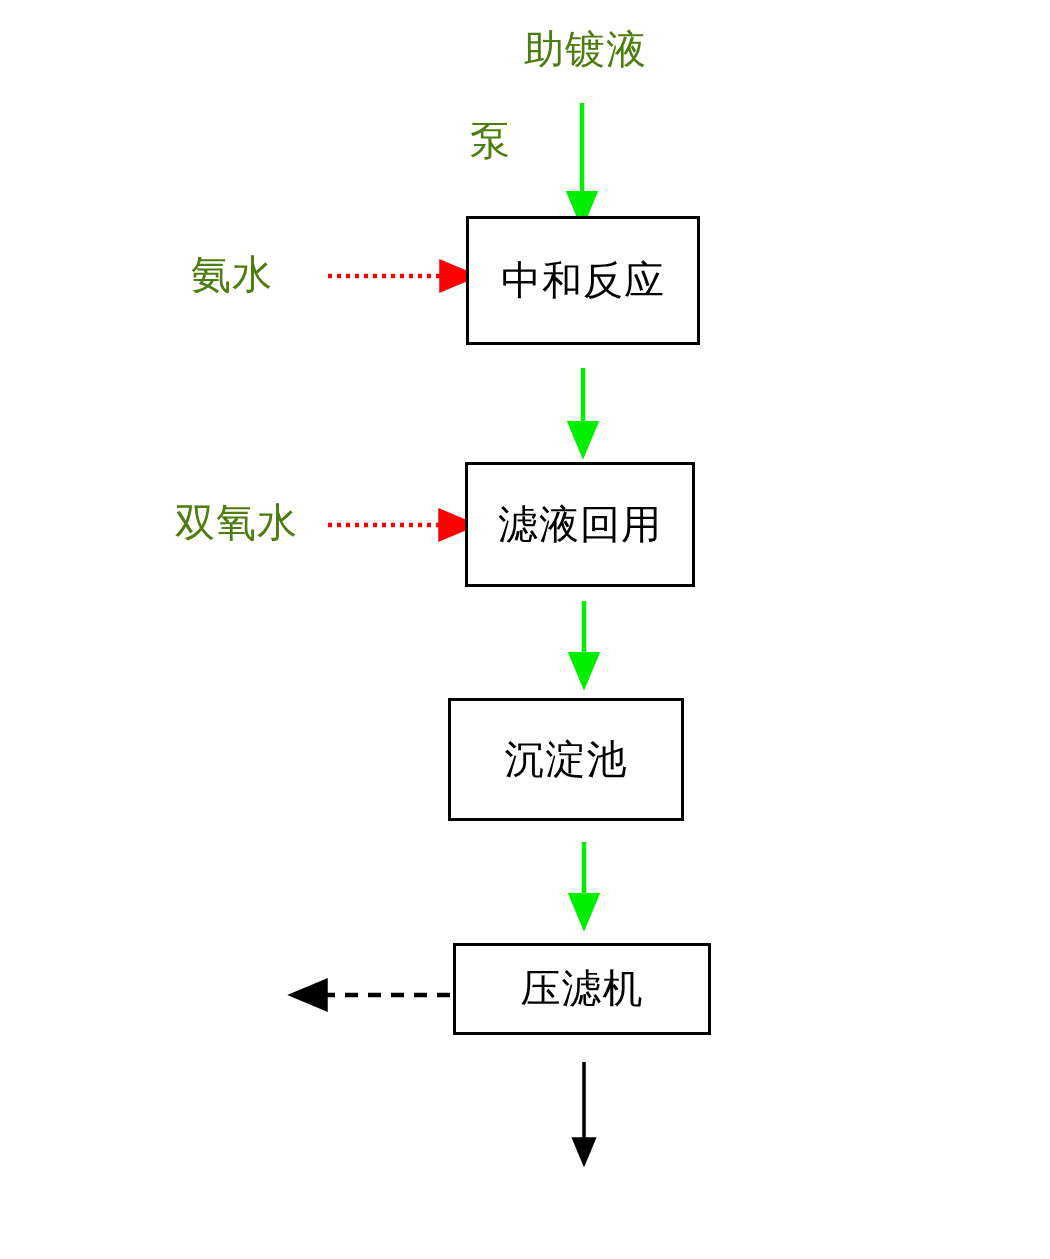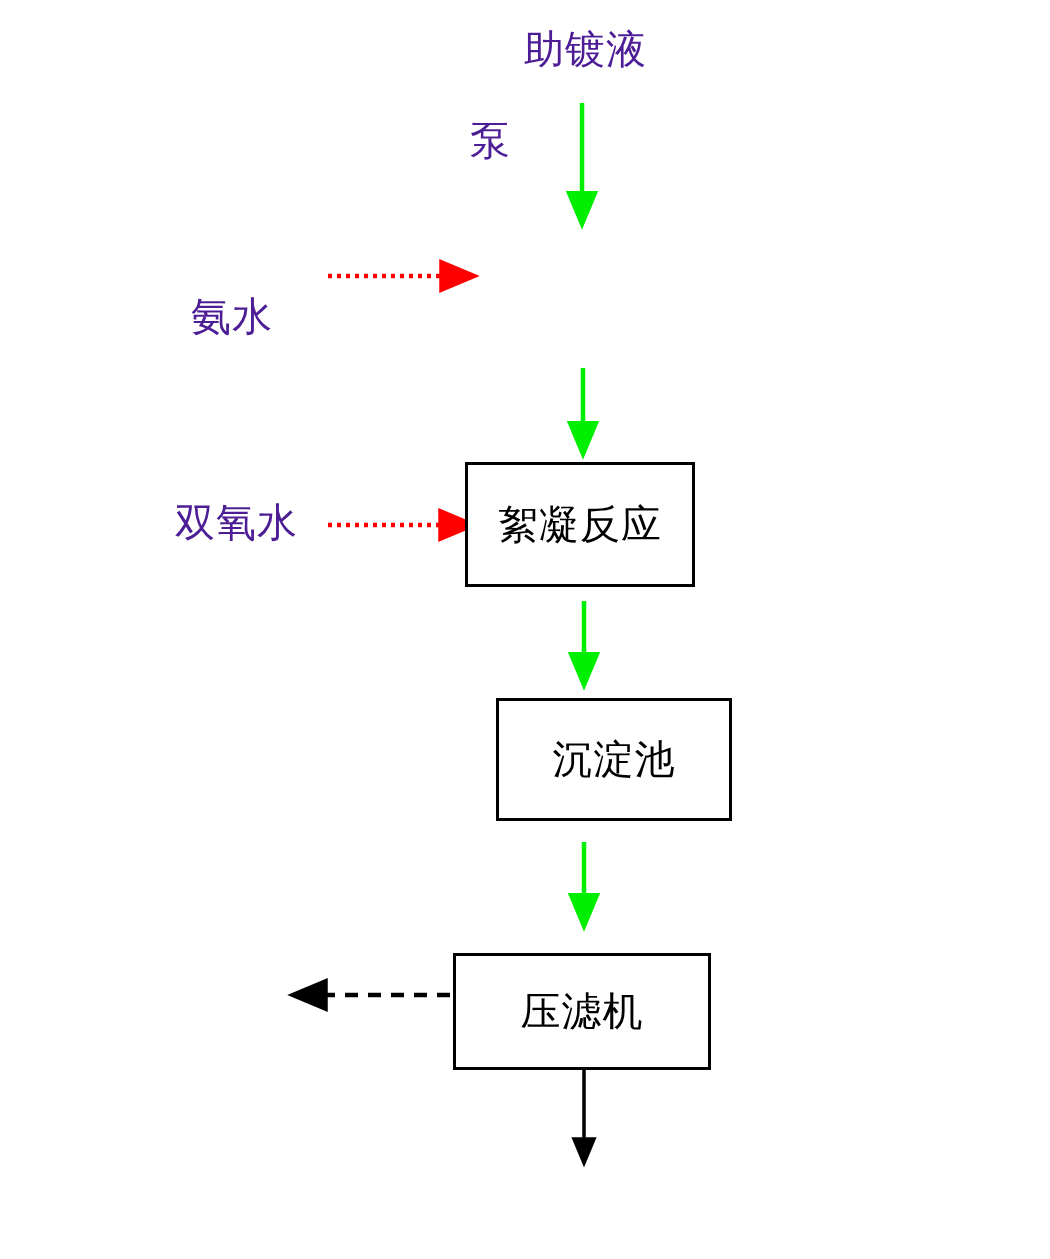--- a/index.html
+++ b/index.html
@@ -31,21 +31,21 @@
     line-height: 1;
     color: #000000;
     letter-spacing: 1px;
     white-space: nowrap;
     font-family: "Liberation Serif", "DejaVu Serif", serif;
   }
   .free-label {
     position: absolute;
     font-size: 40px;
     line-height: 1;
-    color: #4c1d95;
+    color: #4d7c0f;
     letter-spacing: 1px;
     white-space: nowrap;
     font-family: "Liberation Serif", "DejaVu Serif", serif;
   }
   .edge-svg {
     position: absolute;
     left: 0;
     top: 0;
     width: 1050px;
     height: 1259px;
@@ -83,36 +83,39 @@
 
     <line x1="584" y1="601" x2="584" y2="671" stroke="#00ee00" stroke-width="4.5" marker-end="url(#arrow-green)"></line>
 
     <line x1="584" y1="842" x2="584" y2="912" stroke="#00ee00" stroke-width="4.5" marker-end="url(#arrow-green)"></line>
 
     <line x1="450" y1="995" x2="312" y2="995" stroke="#000000" stroke-width="4.5" stroke-dasharray="13 10" marker-end="url(#arrow-black)"></line>
 
     <line x1="584" y1="1062" x2="584" y2="1152" stroke="#000000" stroke-width="3.5" marker-end="url(#arrow-black-solid)"></line>
   </svg>
 
+  <div class="node-box" style="left:466px; top:216px; width:234px; height:129px;">
+    <span class="node-label">中和反应</span>
+  </div>
 
   <div class="node-box" style="left:465px; top:462px; width:230px; height:125px;">
-    <span class="node-label">絮凝反应</span>
+    <span class="node-label">滤液回用</span>
   </div>
 
-  <div class="node-box" style="left:496px; top:698px; width:236px; height:123px;">
+  <div class="node-box" style="left:448px; top:698px; width:236px; height:123px;">
     <span class="node-label">沉淀池</span>
   </div>
 
-  <div class="node-box" style="left:453px; top:943px; width:258px; height:117px;margin-top:10px;">
+  <div class="node-box" style="left:453px; top:943px; width:258px; height:92px;">
     <span class="node-label">压滤机</span>
   </div>
 
   <div class="free-label" style="left:524px; top:30px;">助镀液</div>
 
   <div class="free-label" style="left:470px; top:121px;">泵</div>
 
-  <div class="free-label" style="left:191px; top:255px;margin-top:42px;">氨水</div>
+  <div class="free-label" style="left:191px; top:255px;">氨水</div>
 
   <div class="free-label" style="left:175px; top:503px;">双氧水</div>
 
 
 
 </div>
 
 </body></html>

